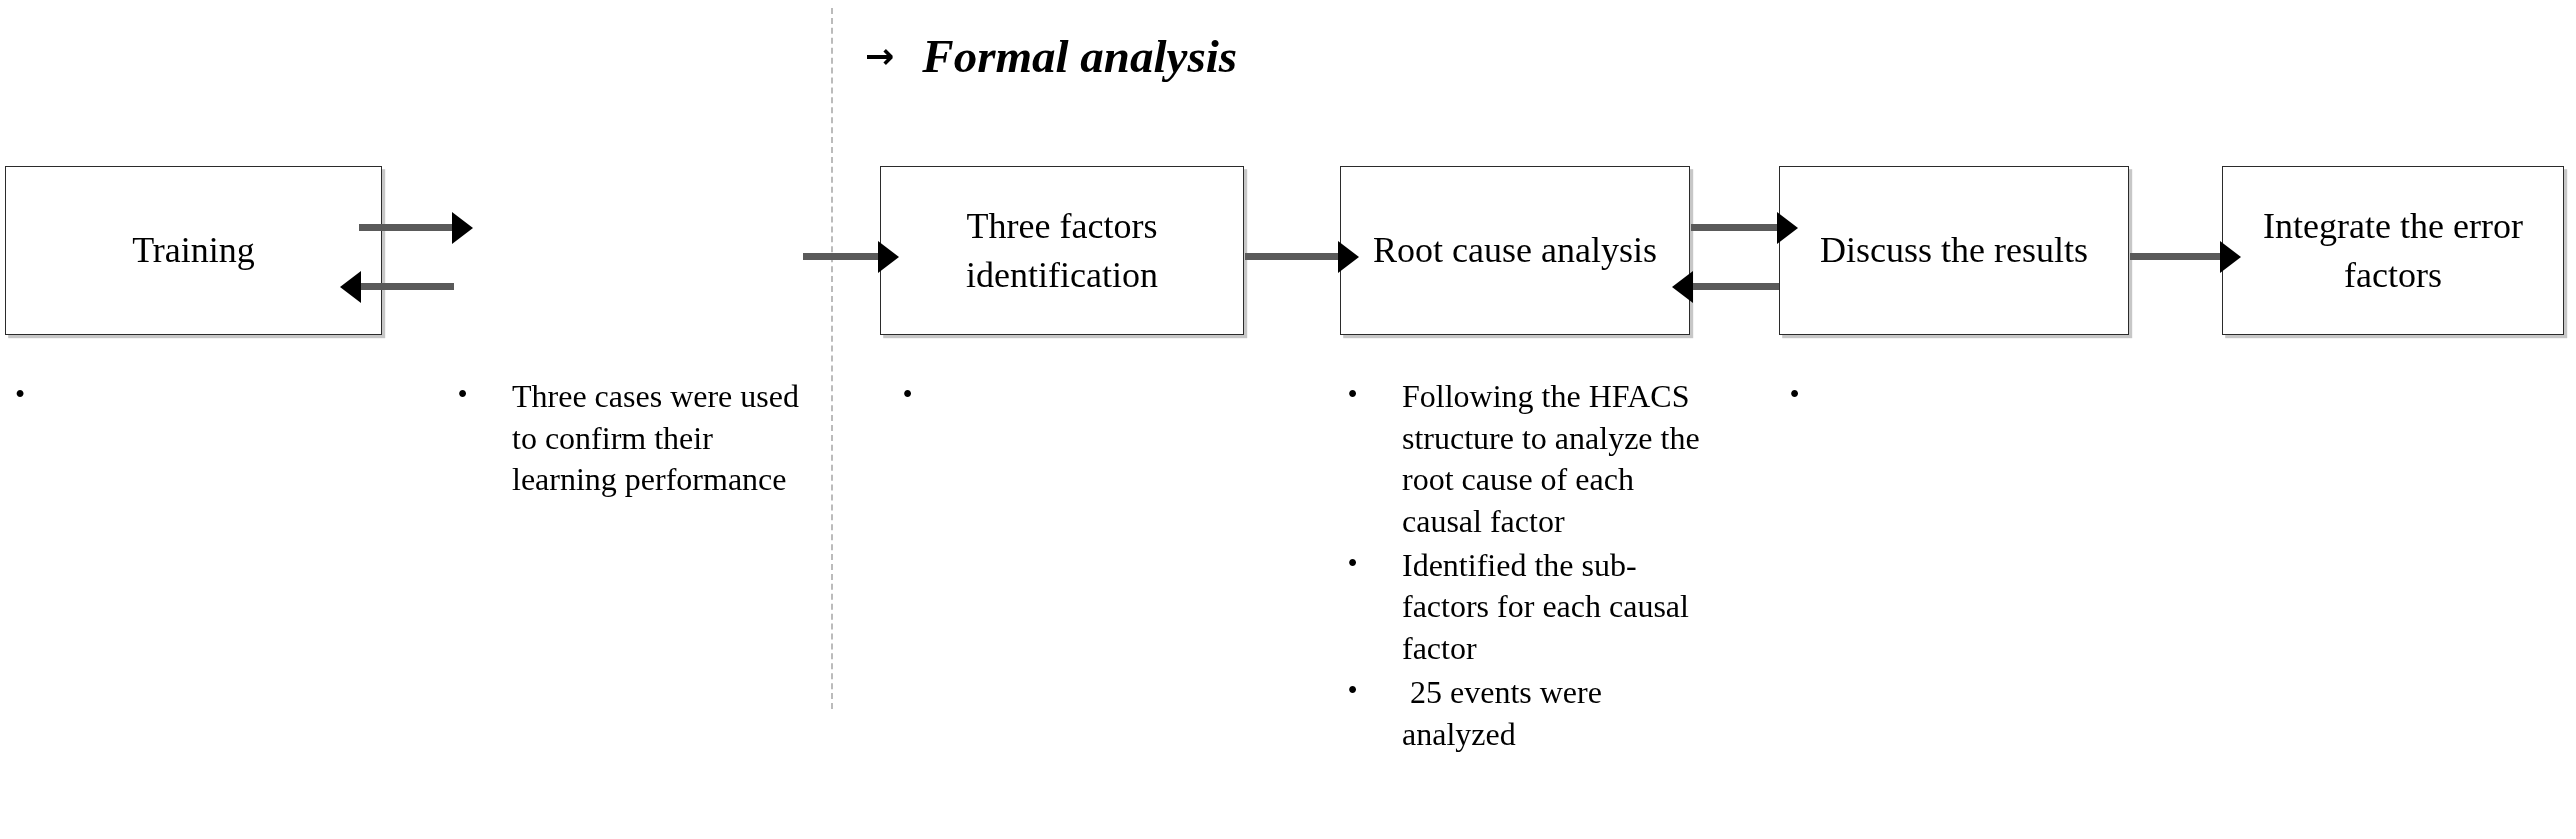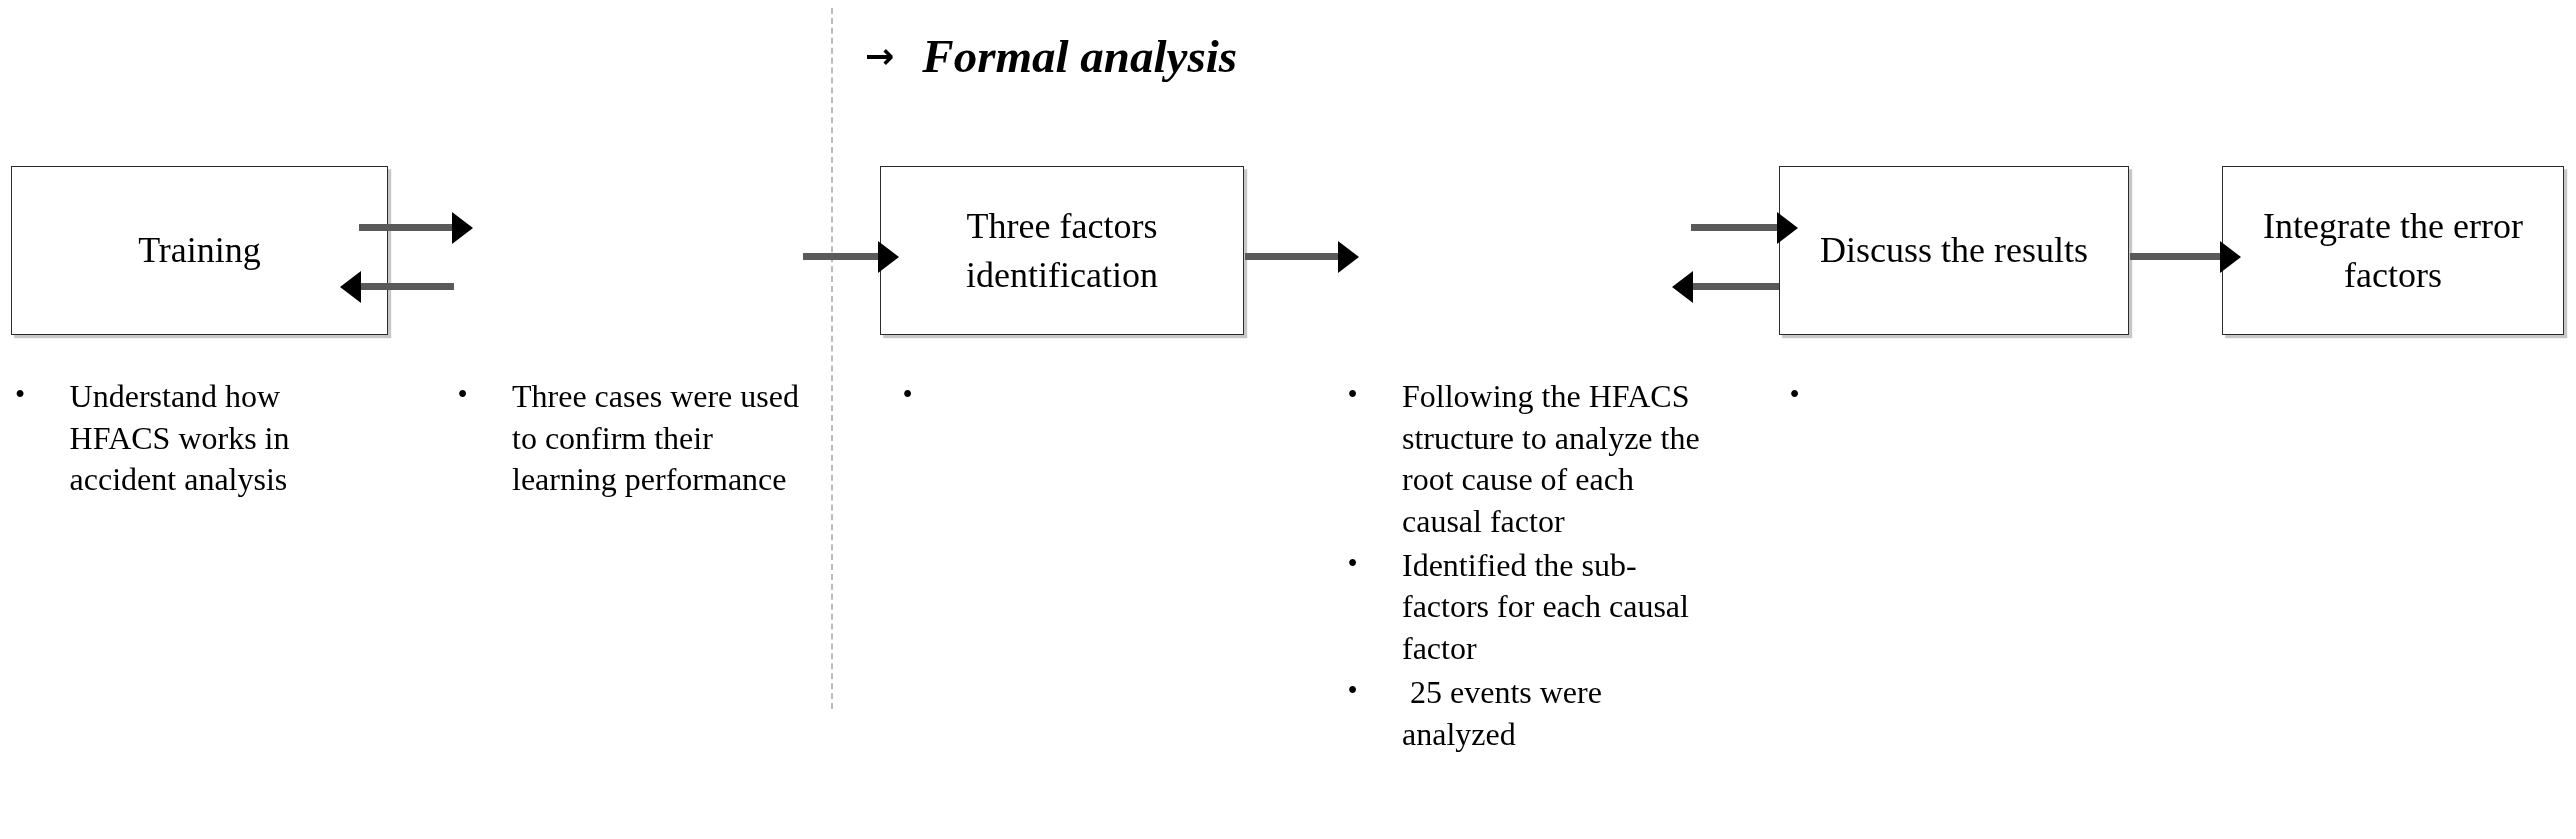--- a/index.html
+++ b/index.html
@@ -72,21 +72,21 @@
     text-align: center;
     padding: 0 8.8px;
   }
   .process-box .box-label {
     font-size: 36px;
     line-height: 1.34;
     color: #000000;
   }
 
   
-  #box-training            { left: 11px;   width: 377px; }
+  #box-training            { left: 5px;   width: 377px; }
   #box-test                { left: 453px;  width: 349px; }
   #box-causal-factors      { left: 880px; width: 364px; }
   #box-root-cause          { left: 1340px; width: 350px; }
   #box-discuss-results     { left: 1779px; width: 350px; }
   #box-integrate-errors    { left: 2222px; width: 342px; justify-content: flex-end; }
 
   
   .connector {
     position: absolute;
     height: 7px;
@@ -174,20 +174,23 @@
 
   <div class="process-box" id="box-training">
     <span class="box-label">Training</span>
   </div>
 
 
   <div class="process-box" id="box-causal-factors">
     <span class="box-label">Three factors identification</span>
   </div>
 
+  <div class="process-box" id="box-root-cause">
+    <span class="box-label">Root cause analysis</span>
+  </div>
 
   <div class="process-box" id="box-discuss-results">
     <span class="box-label">Discuss the results</span>
   </div>
 
   <div class="process-box" id="box-integrate-errors">
     <span class="box-label">Integrate the error factors</span>
   </div>
 
   <div class="connector to-right" id="arrow-training-to-test"></div>
@@ -198,21 +201,20 @@
   <div class="connector to-right" id="arrow-causal-to-root"></div>
 
   <div class="connector to-right" id="arrow-root-to-discuss"></div>
   <div class="connector to-left" id="arrow-discuss-to-root"></div>
 
   <div class="connector to-right" id="arrow-discuss-to-integrate"></div>
 
   <div class="bullet-column" id="bullets-training">
     <div class="bullet-item">
       <span class="bullet-marker">•</span>
-      <span class="bullet-text">Understand how HFACS works in accident analysis</span>
     </div>
   </div>
 
   <div class="bullet-column" id="bullets-test">
     <div class="bullet-item">
       <span class="bullet-marker">•</span>
       <span class="bullet-text">Three cases were used to confirm their learning performance</span>
     </div>
   </div>
 

